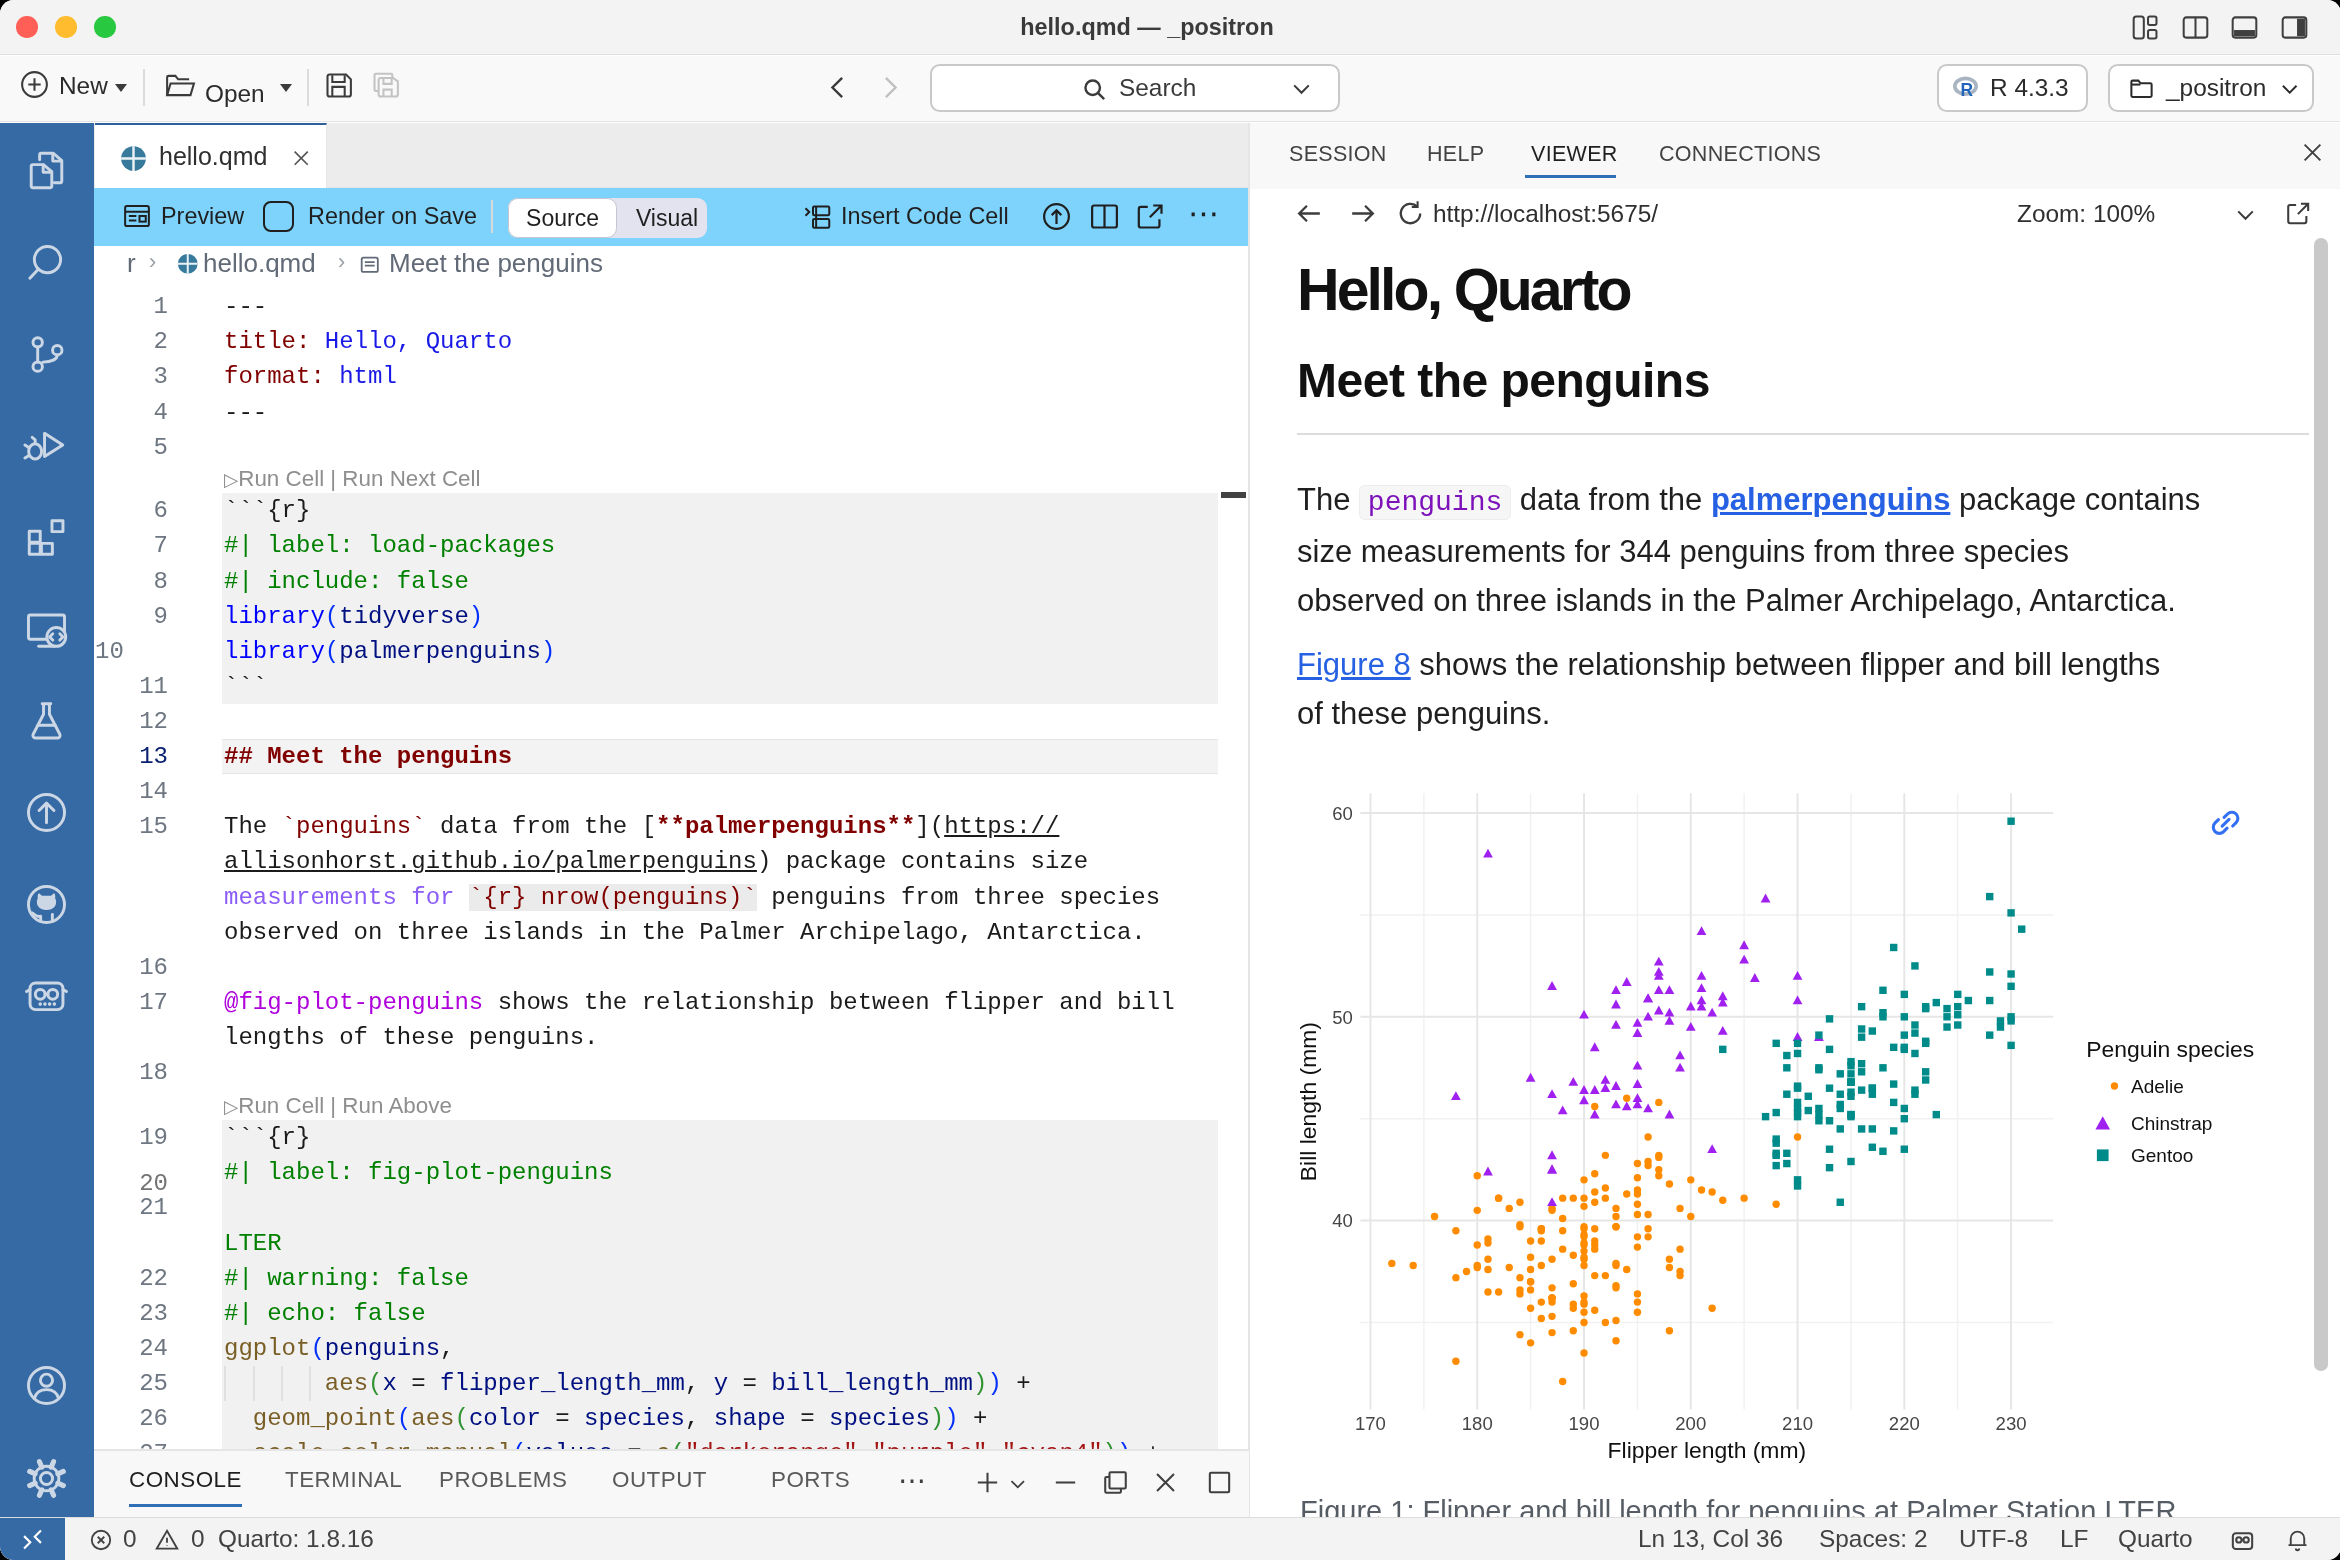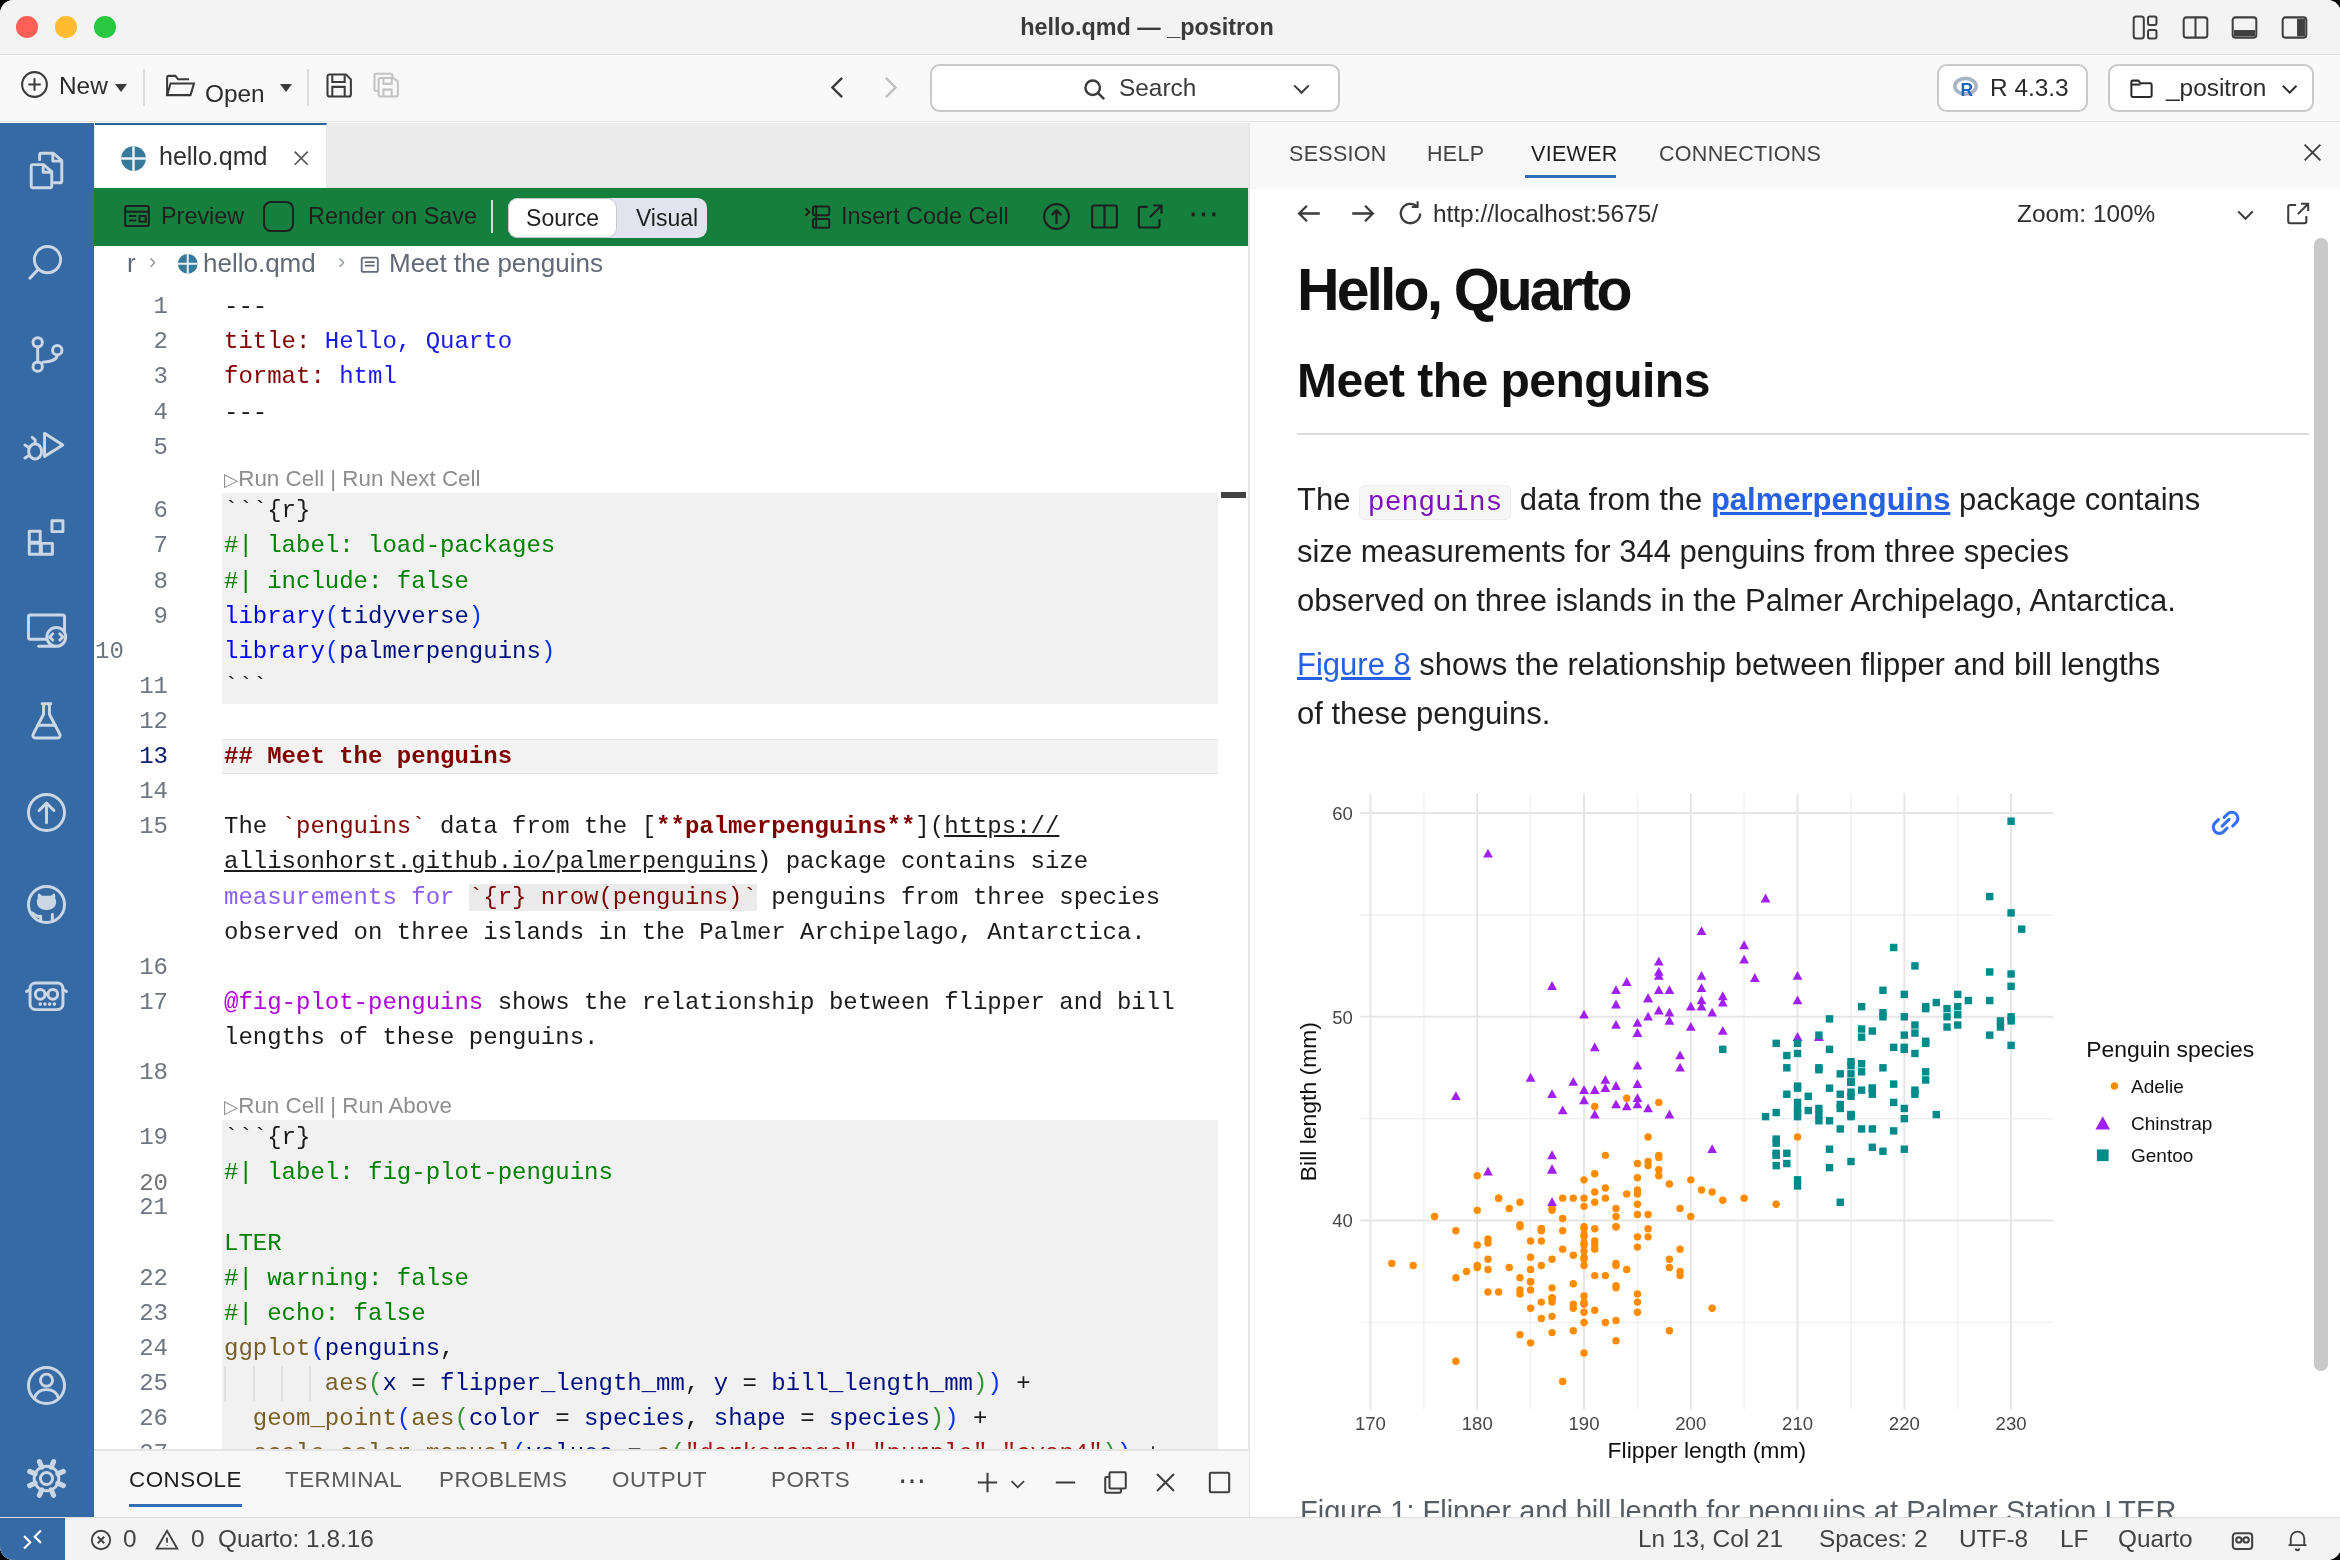--- a/index.html
+++ b/index.html
@@ -158,21 +158,21 @@
     <div style="position:absolute;left:95px;top:123px;width:232px;height:66px;background:#fff;border-top:2.9px solid #2d6098;border-right:1px solid #e5e5e5">
       <svg style="position:absolute;left:25px;top:19.5px" width="27" height="27" viewBox="0 0 24 24">
         <circle cx="12" cy="12" r="11" fill="#387a9b"></circle>
         <path d="M12 1 V23 M1 12 H23" stroke="#eaf2f6" stroke-width="2.2" fill="none"></path>
       </svg>
       <div style="position:absolute;left:64px;top:0;height:63px;line-height:63px;font-size:25px;color:#2f2f2f">hello.qmd</div>
       <svg style="position:absolute;left:195px;top:21.5px" width="22.4" height="22.4" viewBox="0 0 24 24" fill="none" stroke="#555" stroke-width="1.8">
         <path d="M5 5 L19 19 M19 5 L5 19"></path>
       </svg>
     </div>
-    <div style="position:absolute;left:94px;top:188px;width:1155px;height:71px;background:#15803d;border-bottom:1px solid #e9e9e9;font-size:23.4px;color:#1f1f1f">
+    <div style="position:absolute;left:94px;top:188px;width:1155px;height:71px;background:#7dd3fc;border-bottom:1px solid #e9e9e9;font-size:23.4px;color:#1f1f1f">
       <svg style="position:absolute;left:28px;top:12.7px" width="30" height="30" viewBox="0 0 24 24" fill="none" stroke="#1f1f1f" stroke-width="1.6">
         <rect x="2.5" y="4" width="19" height="16" rx="1.5"></rect>
         <path d="M2.5 8.5 h19"></path>
         <path d="M5.5 12 h6 M5.5 15.5 h6"></path>
         <rect x="14" y="12" width="5" height="4.5"></rect>
       </svg>
       <div style="position:absolute;left:67px;top:0;height:56px;line-height:56px">Preview</div>
       <div style="position:absolute;left:169px;top:12.7px;width:31px;height:31px;border:2.4px solid #1f1f1f;border-radius:7.8px"></div>
       <div style="position:absolute;left:214px;top:0;height:56px;line-height:56px">Render on Save</div>
       <div style="position:absolute;left:397px;top:11.7px;width:2px;height:33px;background:#d9d9d9"></div>
@@ -755,21 +755,21 @@
         <circle cx="12" cy="12" r="8.5"></circle>
         <path d="M9 9 L15 15 M15 9 L9 15"></path>
       </svg>
       <div style="position:absolute;left:123px;top:0;height:42px;line-height:42px">0</div>
       <svg style="position:absolute;left:154px;top:8.8px" width="26" height="26" viewBox="0 0 24 24" fill="none" stroke="#424242" stroke-width="1.7">
         <path d="M12 3.5 L21.5 20 H2.5 Z"></path>
         <path d="M12 10 v4.5 M12 17 v0.5"></path>
       </svg>
       <div style="position:absolute;left:191px;top:0;height:42px;line-height:42px">0</div>
       <div style="position:absolute;left:218px;top:0;height:42px;line-height:42px">Quarto: 1.8.16</div>
-      <div style="position:absolute;left:1638px;top:0;height:42px;line-height:42px">Ln 13, Col 21</div>
+      <div style="position:absolute;left:1638px;top:0;height:42px;line-height:42px">Ln 13, Col 36</div>
       <div style="position:absolute;left:1819px;top:0;height:42px;line-height:42px">Spaces: 2</div>
       <div style="position:absolute;left:1959px;top:0;height:42px;line-height:42px">UTF-8</div>
       <div style="position:absolute;left:2060px;top:0;height:42px;line-height:42px">LF</div>
       <div style="position:absolute;left:2118px;top:0;height:42px;line-height:42px">Quarto</div>
       <svg style="position:absolute;left:2228px;top:7.8px" width="29" height="29" viewBox="0 0 24 24" fill="none" stroke="#424242" stroke-width="1.7">
         <rect x="4" y="6" width="16" height="13" rx="2.5"></rect>
         <circle cx="9" cy="11.5" r="2.2"></circle>
         <circle cx="15" cy="11.5" r="2.2"></circle>
         <path d="M11.2 11.5 h1.6"></path>
         <path d="M8.5 16 h0.01 M11 16 h0.01 M13.5 16 h0.01"></path>

